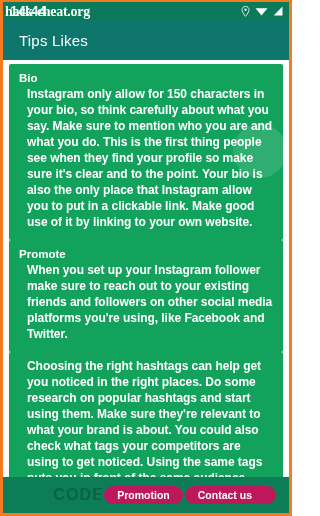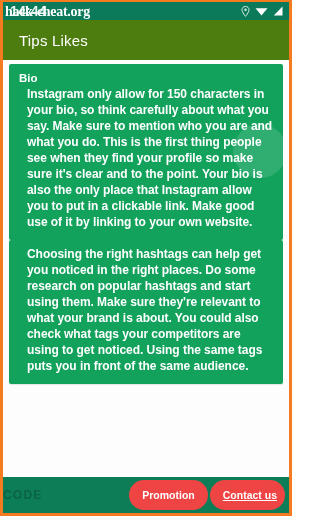--- a/index.html
+++ b/index.html
@@ -65,21 +65,21 @@
     letter-spacing: -0.3px;
     white-space: nowrap;
     z-index: 30;
     pointer-events: none;
   }
 
   
   .toolbar {
     flex: 0 0 40px;
     height: 40px;
-    background: #4d7c0f;
+    background: #0f766e;
     display: flex;
     align-items: center;
     padding-left: 16px;
   }
   .toolbar-title {
     color: #ffffff;
     font-size: 15px;
     font-weight: normal;
     letter-spacing: 0.2px;
   }
@@ -136,44 +136,44 @@
     flex: 0 0 36px;
     height: 36px;
     background: #0d7d58;
     display: flex;
     align-items: center;
     padding: 0 0 0 0;
     position: relative;
   }
   .code-label {
     flex: 1 1 auto;
-    text-align: left;
+    text-align: right;
     color: #0a6346;
-    font-size: 12px;
+    font-size: 16px;
     font-weight: bold;
     letter-spacing: 1.2px;
   }
   .pill {
-    background: #ef4444;
+    background: #be185d;
     color: #ffffff;
     font-size: 10.5px;
     font-weight: bold;
     border: none;
     border-radius: 18px;
-    height: 30px;
+    height: 18px;
     padding: 0 13px;
     margin-right: 2px;
     display: flex;
     align-items: center;
     justify-content: center;
     white-space: nowrap;
     font-family: "Liberation Sans", sans-serif;
     cursor: pointer;
   }
-  .pill:last-child { margin-right: 4px; padding-right: 8px; text-decoration: underline; }
+  .pill:last-child { margin-right: 13px; padding-right: 24px; }
 </style>
 </head>
 <body>
 
 <div id="phone">
 
   <div class="statusbar">
     <span class="status-time">14:44</span>
     <span class="status-spacer"></span>
     <span class="status-icons">
@@ -202,20 +202,24 @@
   </div>
 
   <div class="content">
 
     <div class="card">
       <div class="ripple"></div>
       <p class="card-title">Bio</p>
       <p class="card-body">Instagram only allow for 150 characters in your bio, so think carefully about what you say. Make sure to mention who you are and what you do. This is the first thing people see when they find your profile so make sure it's clear and to the point. Your bio is also the only place that Instagram allow you to put in a clickable link. Make good use of it by linking to your own website.</p>
     </div>
 
+    <div class="card">
+      <p class="card-title">Promote</p>
+      <p class="card-body">When you set up your Instagram follower make sure to reach out to your existing friends and followers on other social media platforms you're using, like Facebook and Twitter.</p>
+    </div>
 
     <div class="card">
       <p class="card-body">Choosing the right hashtags can help get you noticed in the right places. Do some research on popular hashtags and start using them. Make sure they're relevant to what your brand is about. You could also check what tags your competitors are using to get noticed. Using the same tags puts you in front of the same audience.</p>
     </div>
 
   </div>
 
   <div class="bottombar">
     <span class="code-label">CODE</span>
     <button class="pill">Promotion</button>

